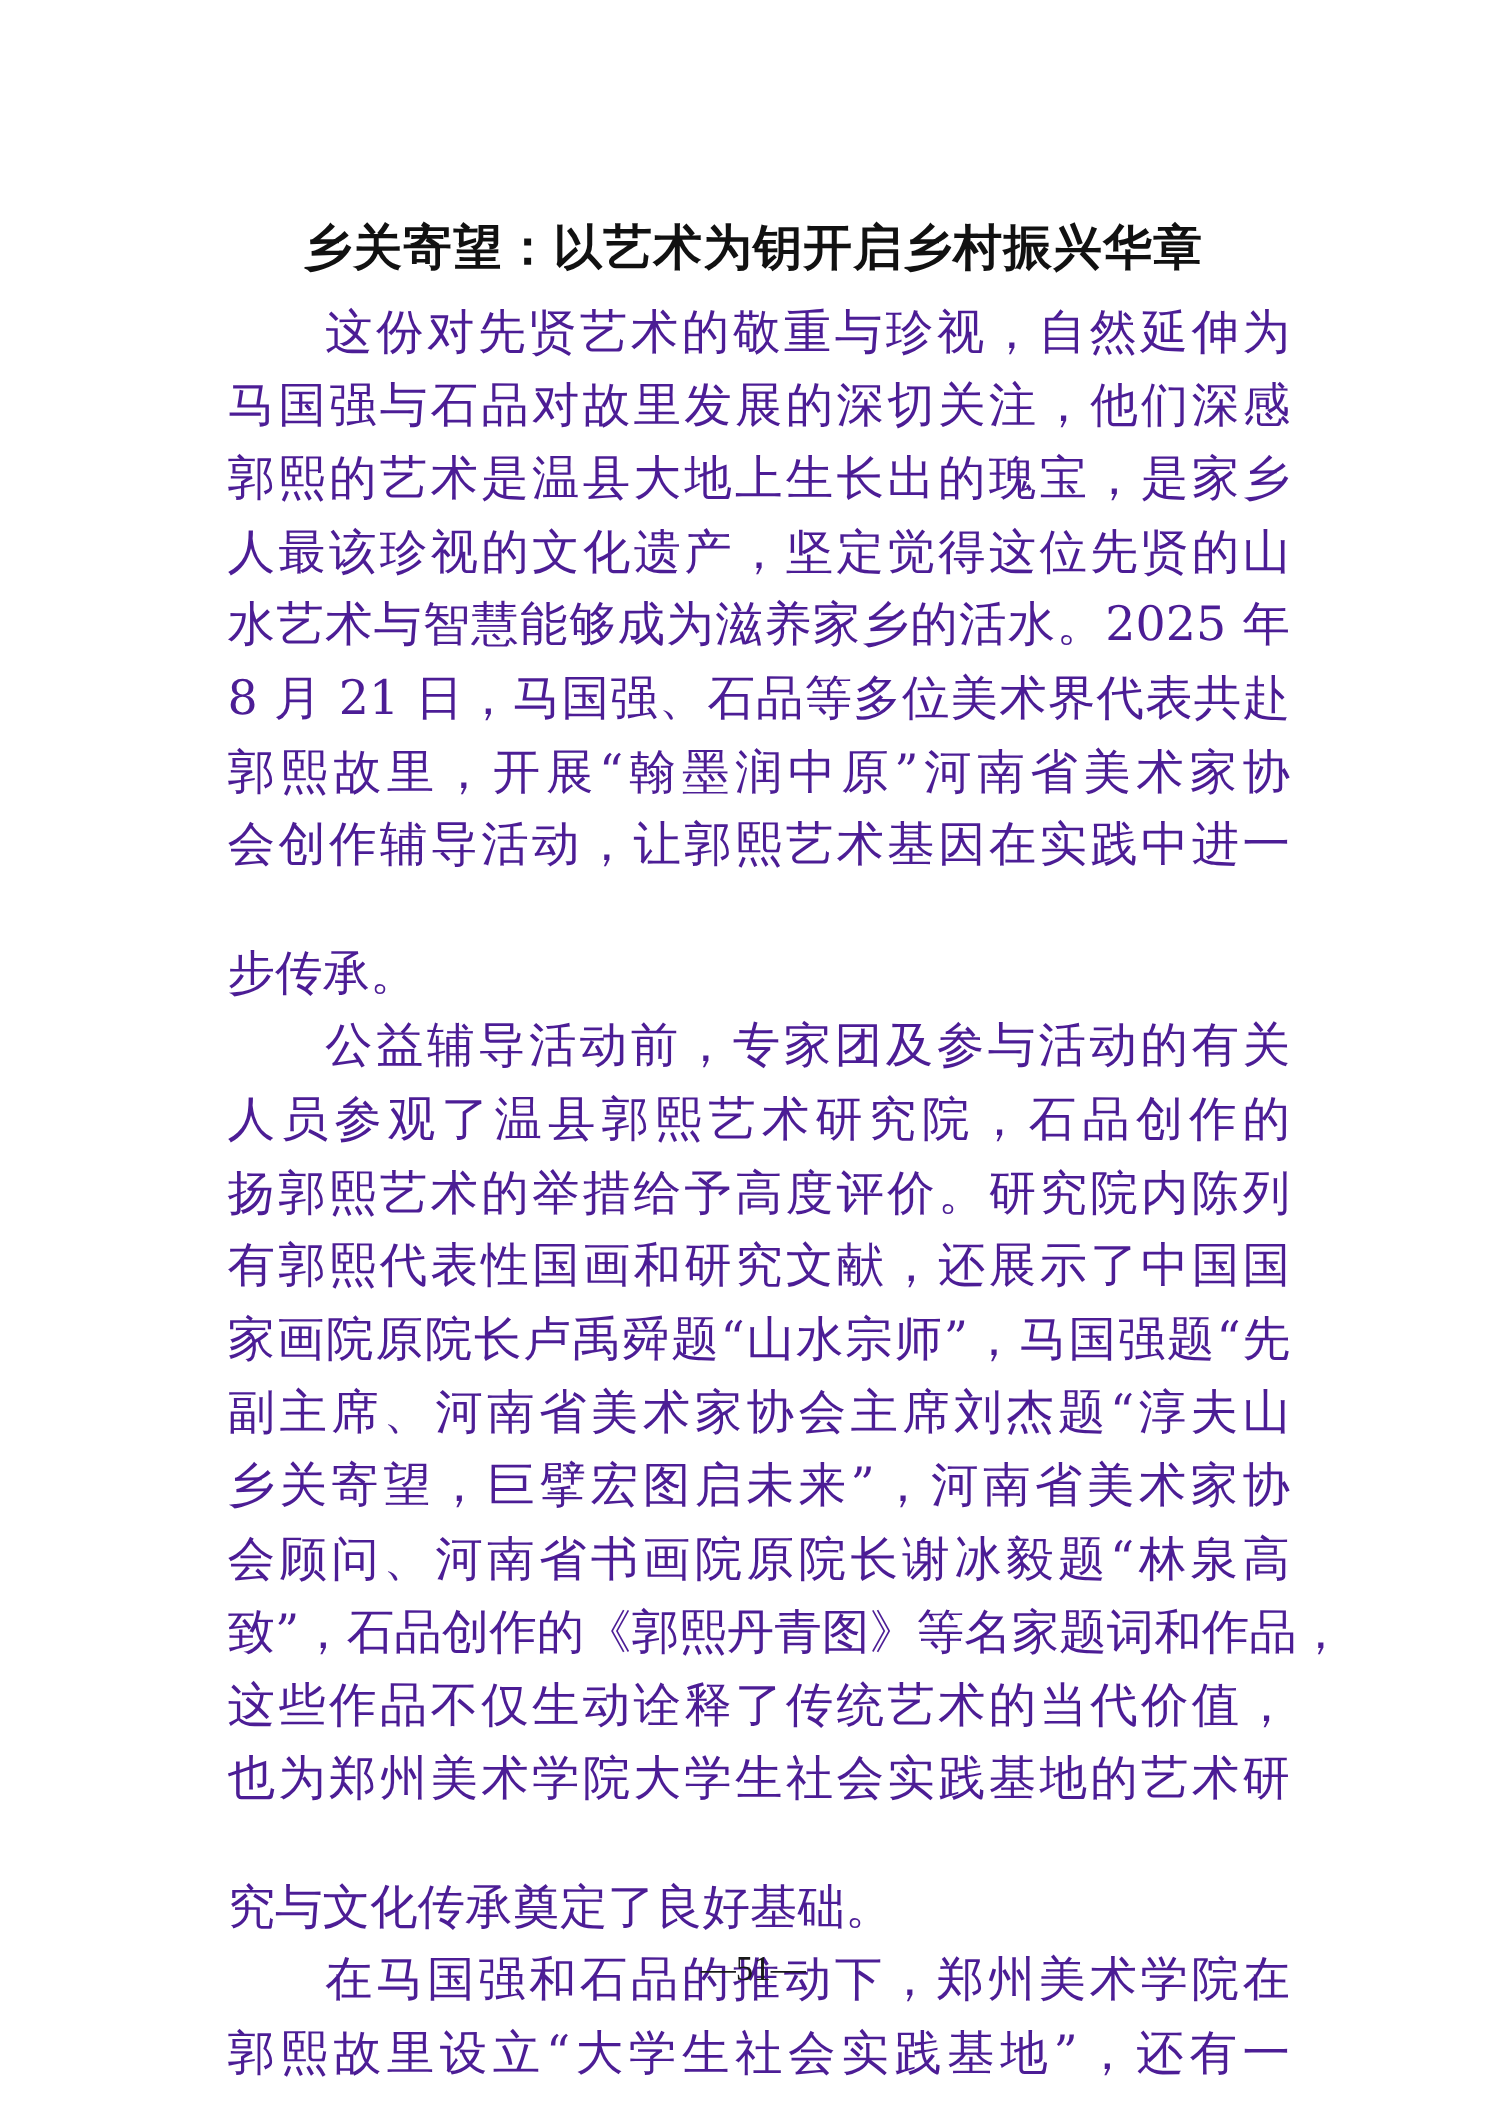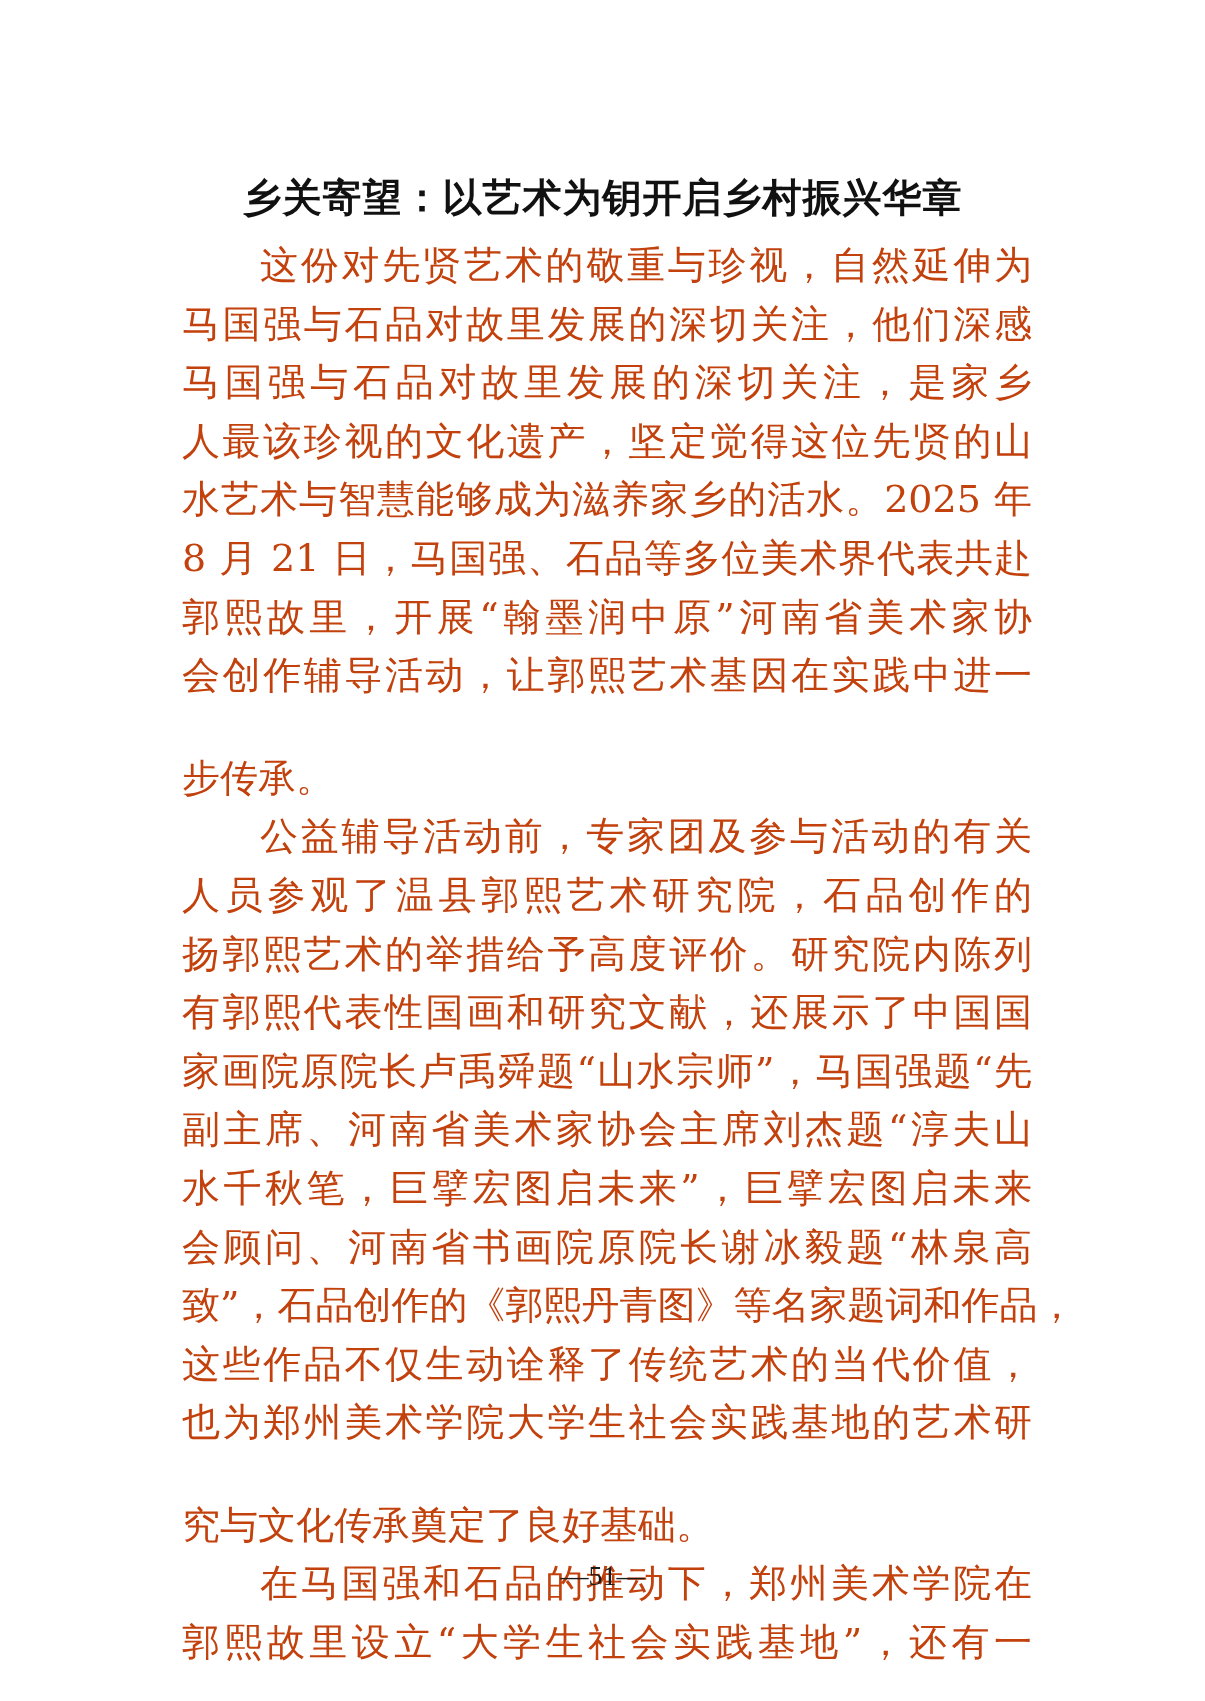--- a/index.html
+++ b/index.html
@@ -41,21 +41,21 @@
       top: 236px;
     }
     .line {
       display: block;
       height: 58.6px;
       line-height: 58.6px;
       font-size: 38px;
       white-space: nowrap;
       text-align: justify;
       text-align-last: justify;
-      color: #c2410c;
+      color: #4c1d95;
     }
     .line.last {
       text-align-last: left;
       margin-top: 44px;
     }
     .line.indent {
       padding-left: 78px;
     }
     .page-number {
       position: absolute;
@@ -73,35 +73,35 @@
 <body>
 
 <div class="page">
 
   <div class="heading">乡关寄望：以艺术为钥开启乡村振兴华章</div>
 
   <div class="body-text">
 
     <span class="line indent">这份对先贤艺术的敬重与珍视，自然延伸为</span>
     <span class="line">马国强与石品对故里发展的深切关注，他们深感</span>
-    <span class="line">马国强与石品对故里发展的深切关注，是家乡</span>
+    <span class="line">郭熙的艺术是温县大地上生长出的瑰宝，是家乡</span>
     <span class="line">人最该珍视的文化遗产，坚定觉得这位先贤的山</span>
     <span class="line">水艺术与智慧能够成为滋养家乡的活水。2025 年</span>
     <span class="line">8 月 21 日，马国强、石品等多位美术界代表共赴</span>
     <span class="line">郭熙故里，开展“翰墨润中原”河南省美术家协</span>
     <span class="line">会创作辅导活动，让郭熙艺术基因在实践中进一</span>
     <span class="line last">步传承。</span>
 
     <span class="line indent">公益辅导活动前，专家团及参与活动的有关</span>
     <span class="line">人员参观了温县郭熙艺术研究院，石品创作的</span>
     <span class="line">扬郭熙艺术的举措给予高度评价。研究院内陈列</span>
     <span class="line">有郭熙代表性国画和研究文献，还展示了中国国</span>
     <span class="line">家画院原院长卢禹舜题“山水宗师”，马国强题“先</span>
     <span class="line">副主席、河南省美术家协会主席刘杰题“淳夫山</span>
-    <span class="line">水千秋笔，巨擘宏图启未来”，巨擘宏图启未来</span>
+    <span class="line">乡关寄望，巨擘宏图启未来”，河南省美术家协</span>
     <span class="line">会顾问、河南省书画院原院长谢冰毅题“林泉高</span>
     <span class="line">致”，石品创作的《郭熙丹青图》等名家题词和作品，</span>
     <span class="line">这些作品不仅生动诠释了传统艺术的当代价值，</span>
     <span class="line">也为郑州美术学院大学生社会实践基地的艺术研</span>
     <span class="line last">究与文化传承奠定了良好基础。</span>
 
     <span class="line indent">在马国强和石品的推动下，郑州美术学院在</span>
     <span class="line">郭熙故里设立“大学生社会实践基地”，还有一</span>
 
   </div>

